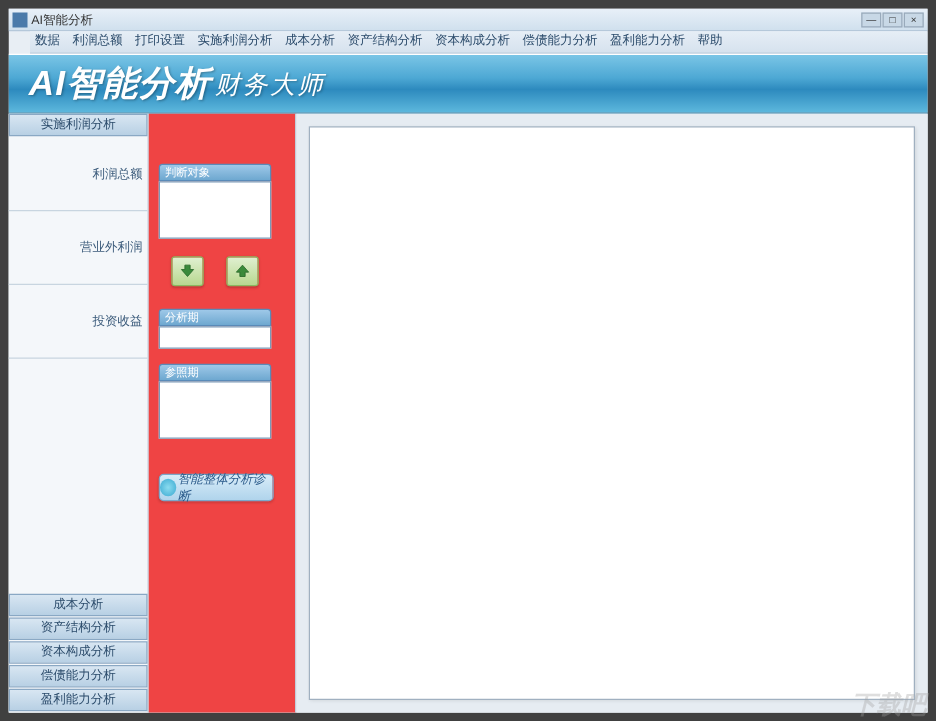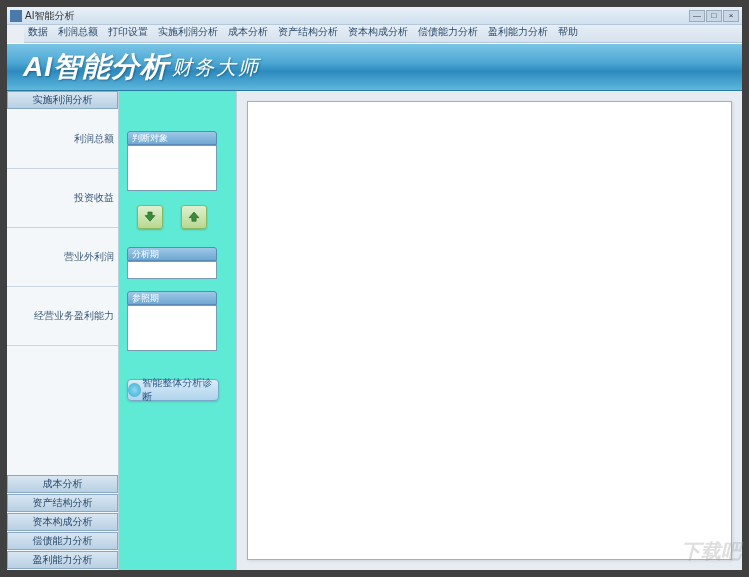--- a/index.html
+++ b/index.html
@@ -20,37 +20,37 @@
 .banner .sub { font-size: 20px; margin-left: 3px; font-style: italic; text-shadow: 1px 1px 2px rgba(0,0,0,0.3); letter-spacing: 2px; }
 
 .body { flex: 1; display: flex; background: #e8eef4; min-height: 0; }
 
 .leftcol { width: 112px; display: flex; flex-direction: column; border-right: 1px solid #c0cedb; background: #f4f7fa; }
 .accordion-top { flex: 1; }
 .acc-header { height: 18px; background: linear-gradient(#d8e6f2, #b8d0e4); border: 1px solid #8aa8c4; font-size: 10px; text-align: center; line-height: 16px; color: #2a4a6a; cursor: pointer; margin-bottom: 1px; }
 .acc-item { border-bottom: 1px solid #c8d5e0; font-size: 10px; color: #3a5a7a; padding: 22px 4px; text-align: right; cursor: pointer; }
 .accordion-bottom .acc-header { margin-bottom: 1px; }
 
-.midcol { width: 118px; padding: 40px 8px 8px 8px; background: #5eead4; border-right: 1px solid #c0cedb; }
+.midcol { width: 118px; padding: 40px 8px 8px 8px; background: #ef4444; border-right: 1px solid #c0cedb; }
 .panel-label { height: 14px; background: linear-gradient(#9ec8e8, #6ea8d0); border: 1px solid #5a8ab8; border-radius: 3px 3px 0 0; font-size: 9px; color: #fff; padding: 0 4px; line-height: 13px; width: 90px; }
 .panel-box { width: 90px; background: #fff; border: 1px solid #7a9ab8; }
 .box-tall { height: 46px; }
 .box-short { height: 18px; }
 
 .arrow-row { display: flex; gap: 18px; padding: 14px 10px 18px 10px; }
 .arrow-btn { width: 26px; height: 24px; background: linear-gradient(#e0f0d0, #b8d890); border: 1px solid #8ab860; border-radius: 3px; display: flex; align-items: center; justify-content: center; cursor: pointer; box-shadow: 0 1px 2px rgba(0,0,0,0.2); }
 .arrow-btn svg { width: 14px; height: 14px; }
 
-.diag-btn { margin-top: 28px; width: 92px; height: 22px; background: linear-gradient(#d8ecf8, #b0d4ec); border: 1px solid #7aa8ca; border-radius: 4px; font-size: 10px; color: #2a5a8a; display: flex; align-items: center; gap: 1px; cursor: pointer; box-shadow: 0 1px 2px rgba(0,0,0,0.15); }
+.diag-btn { margin-top: 28px; width: 92px; height: 22px; background: linear-gradient(#d8ecf8, #b0d4ec); border: 1px solid #7aa8ca; border-radius: 4px; font-size: 10px; color: #2a5a8a; display: flex; align-items: center; gap: 1px; cursor: pointer; box-shadow: 0 1px 2px rgba(0,0,0,0.15); font-style: italic; }
 .diag-btn .ic { width: 14px; height: 14px; background: radial-gradient(#8adcf0, #3aa8d0); border-radius: 50%; }
 
 .content { flex: 1; padding: 10px; background: #e6ecf2; }
 .canvas { width: 100%; height: 100%; background: #fff; border: 1px solid #a0b0c0; box-shadow: 1px 1px 3px rgba(0,0,0,0.1); }
 
-.watermark { position: absolute; right: 8px; bottom: 12px; font-size: 20px; color: rgba(160,160,160,0.35); font-weight: bold; font-style: italic; pointer-events: none; }
+.watermark { position: absolute; right: 8px; bottom: 0; font-size: 20px; color: rgba(160,160,160,0.35); font-weight: bold; font-style: italic; pointer-events: none; }
 </style>
 </head>
 <body>
 
 <div class="window">
 
   <div class="titlebar">
     <div class="icon"></div>
     <span>AI智能分析</span>
     <div class="spacer"></div>
@@ -76,23 +76,22 @@
     <span class="logo">AI智能分析</span>
     <span class="sub">财务大师</span>
   </div>
 
   <div class="body">
 
     <div class="leftcol">
       <div class="accordion-top">
         <div class="acc-header">实施利润分析</div>
         <div class="acc-item">利润总额</div>
+        <div class="acc-item">营业外利润</div>
         <div class="acc-item">投资收益</div>
-        <div class="acc-item">营业外利润</div>
-        <div class="acc-item">经营业务盈利能力</div>
       </div>
       <div class="accordion-bottom">
         <div class="acc-header">成本分析</div>
         <div class="acc-header">资产结构分析</div>
         <div class="acc-header">资本构成分析</div>
         <div class="acc-header">偿债能力分析</div>
         <div class="acc-header">盈利能力分析</div>
       </div>
     </div>
 

